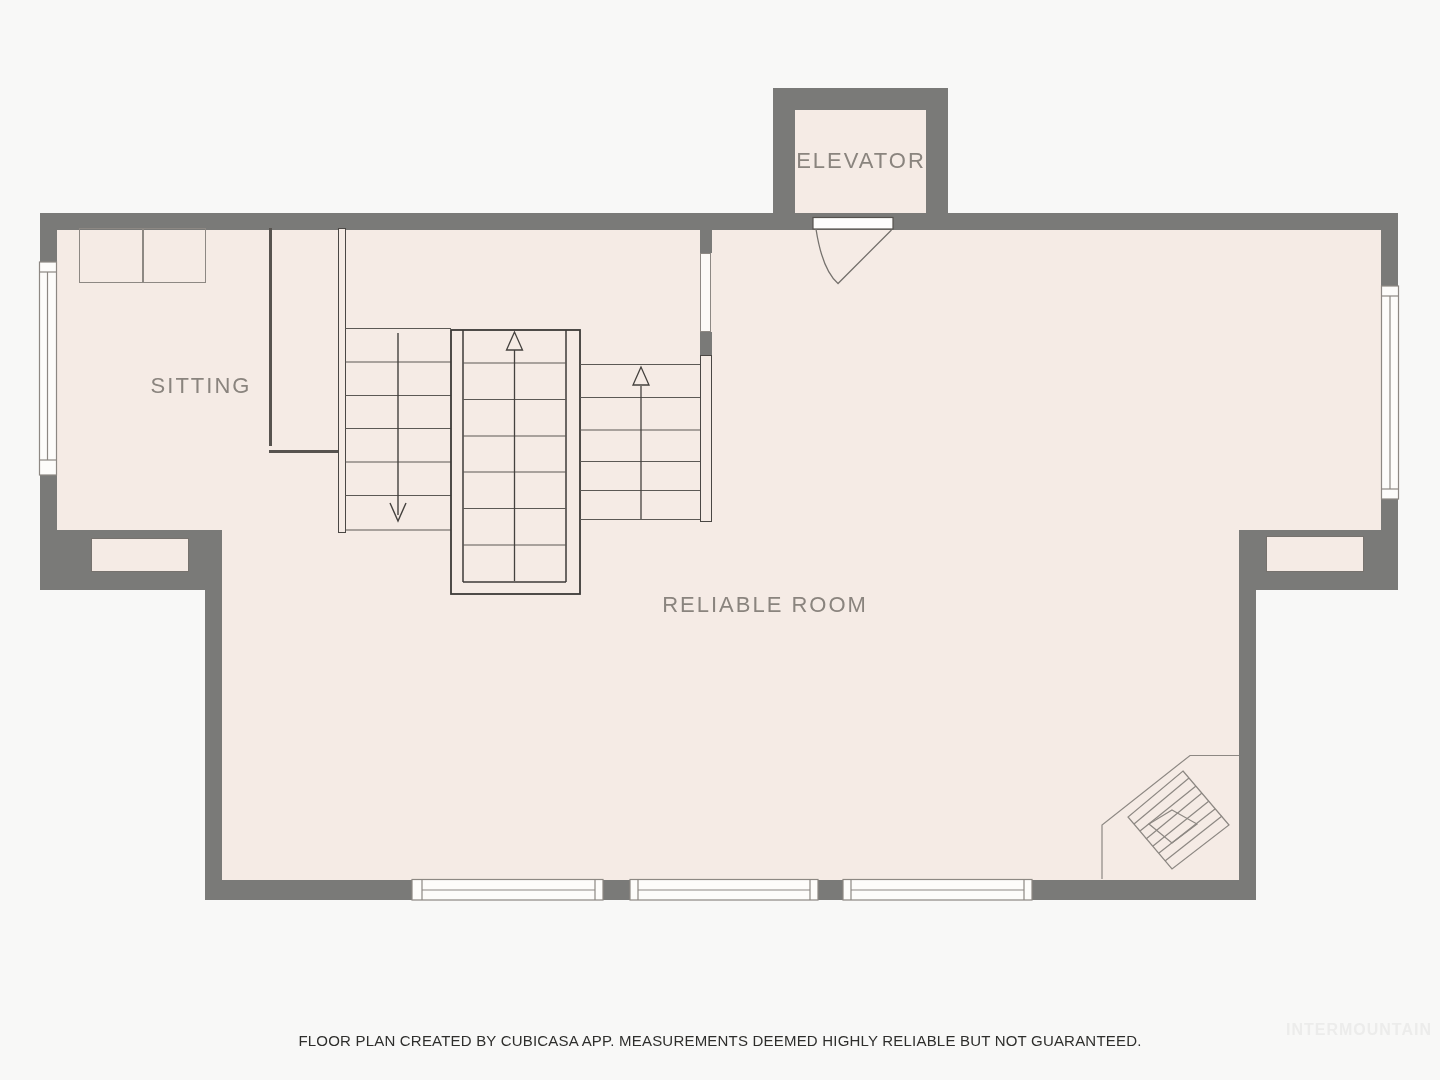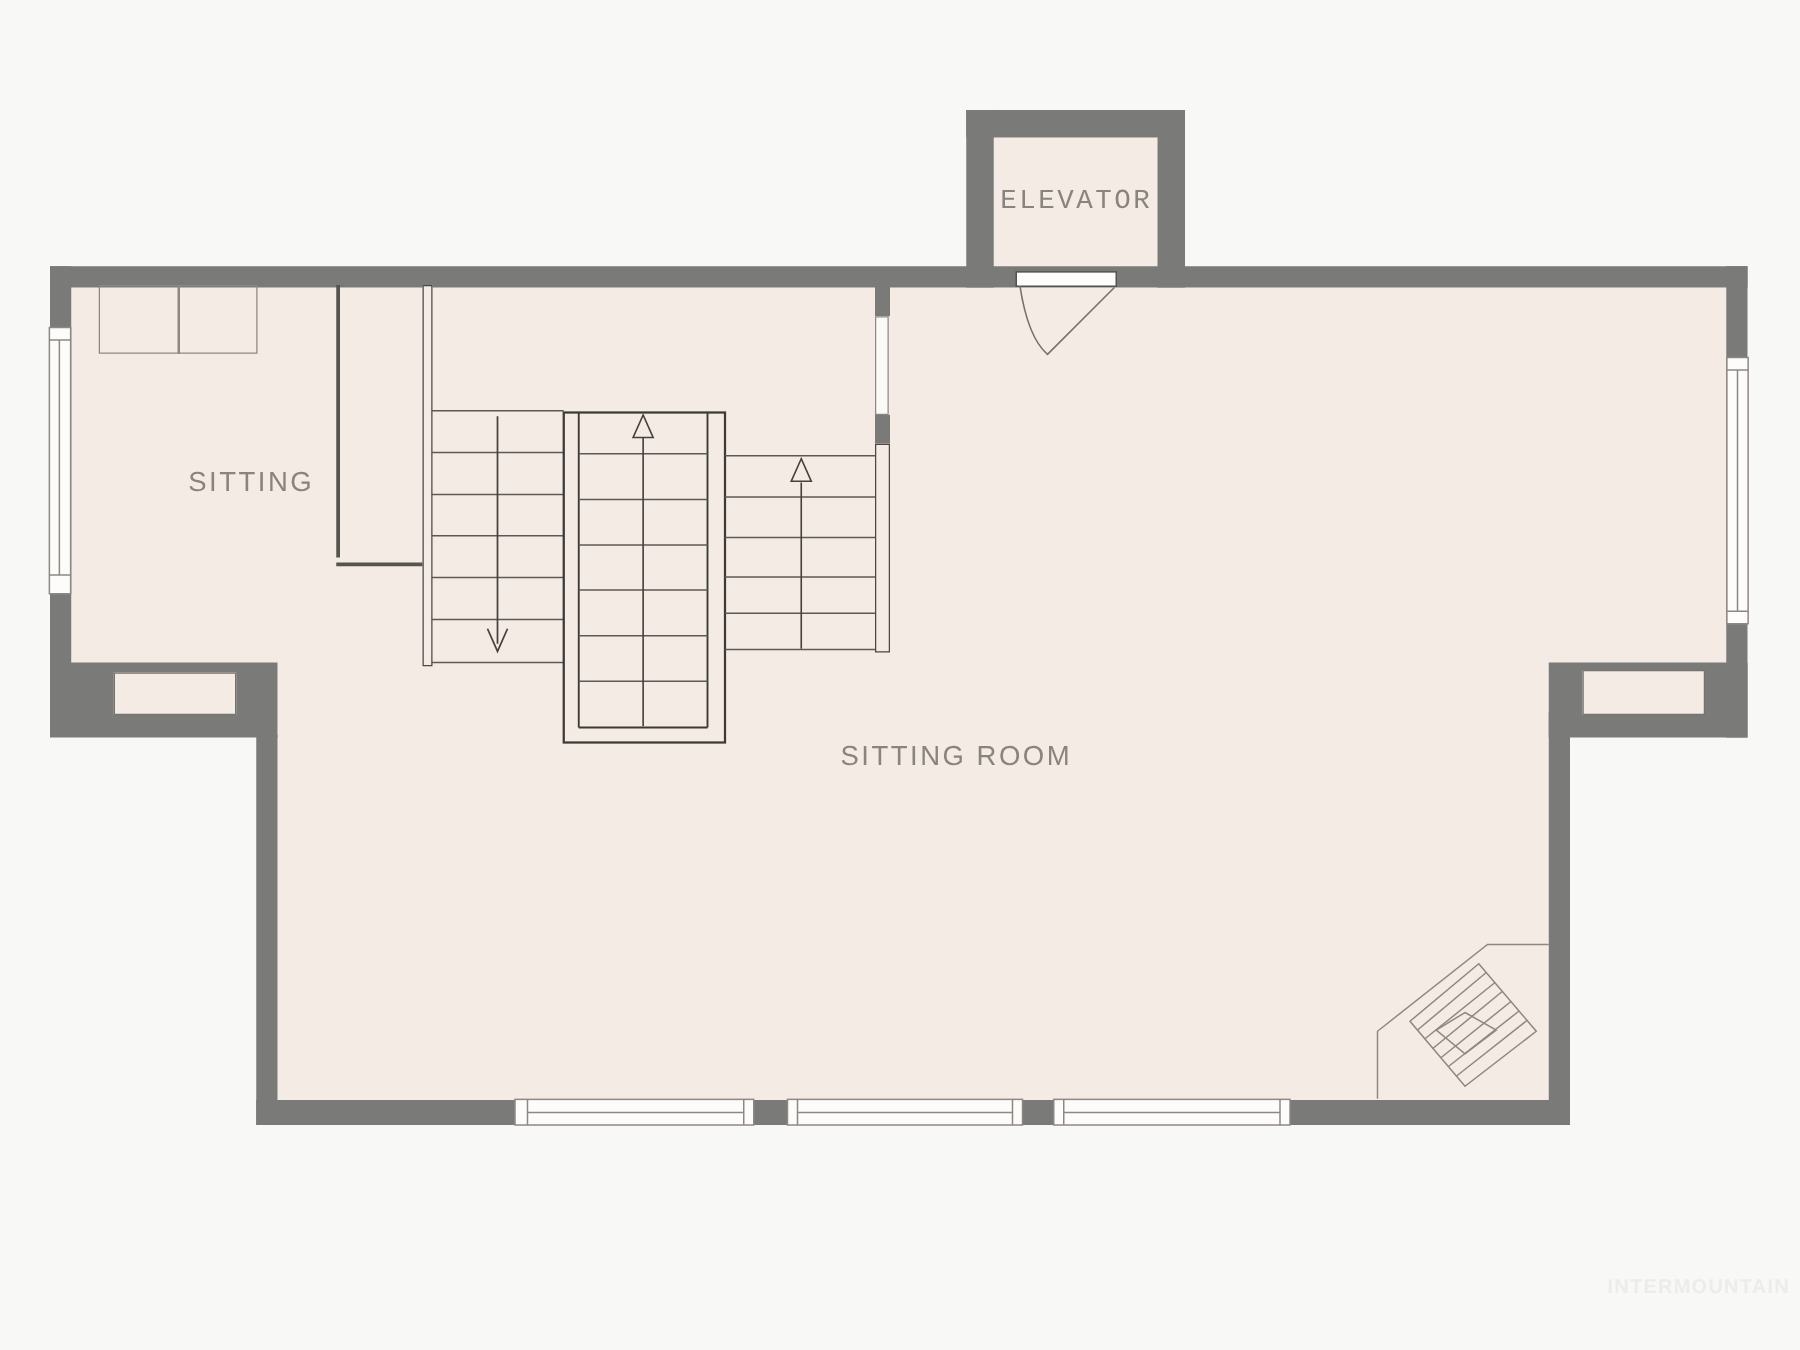--- a/index.html
+++ b/index.html
@@ -162,19 +162,20 @@
       <line x1="1140" y1="831" x2="1196" y2="786"></line>
       <line x1="1146" y1="839" x2="1202" y2="793"></line>
       <line x1="1153" y1="846" x2="1209" y2="801"></line>
       <line x1="1159" y1="853" x2="1215" y2="809"></line>
       <line x1="1165" y1="861" x2="1222" y2="816"></line>
       <path d="M 1172 810 L 1197 824 L 1172 843 L 1149 824 Z"></path>
     </g>
   </svg>
 
   <div class="abs room-label" style="left:201px;top:386px;">SITTING</div>
-  <div class="abs room-label" style="left:765px;top:605px;">SITTING ROOM</div>
-  <div class="abs room-label" style="left:861px;top:161px;font-family:Liberation Mono, monospace;">ELEVATOR</div>
+  <div class="abs room-label" style="left:765px;top:605px;">RELIABLE ROOM</div>
+  <div class="abs room-label" style="left:861px;top:161px;">ELEVATOR</div>
 
+  <div class="abs disclaimer">FLOOR PLAN CREATED BY CUBICASA APP. MEASUREMENTS DEEMED HIGHLY RELIABLE BUT NOT GUARANTEED.</div>
 
   <div class="abs watermark">INTERMOUNTAIN</div>
 
 </div>
 
 </body></html>

